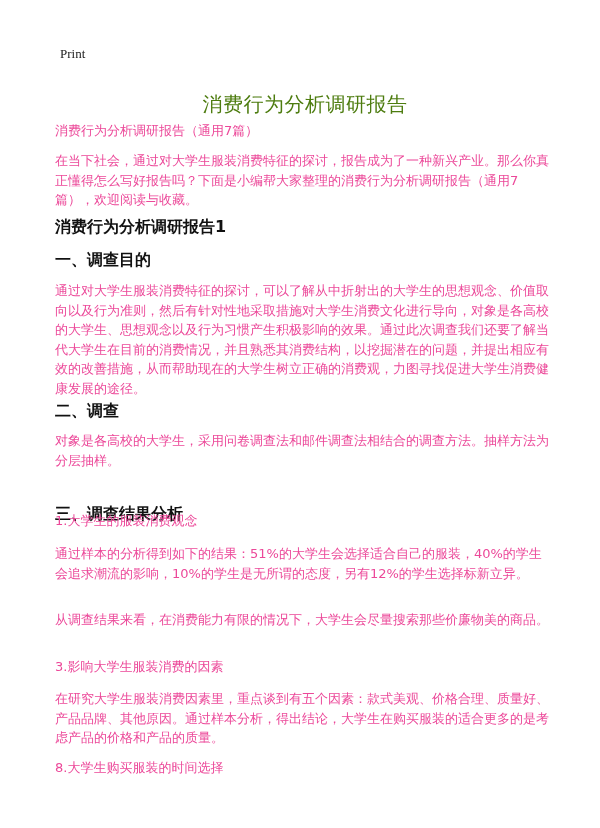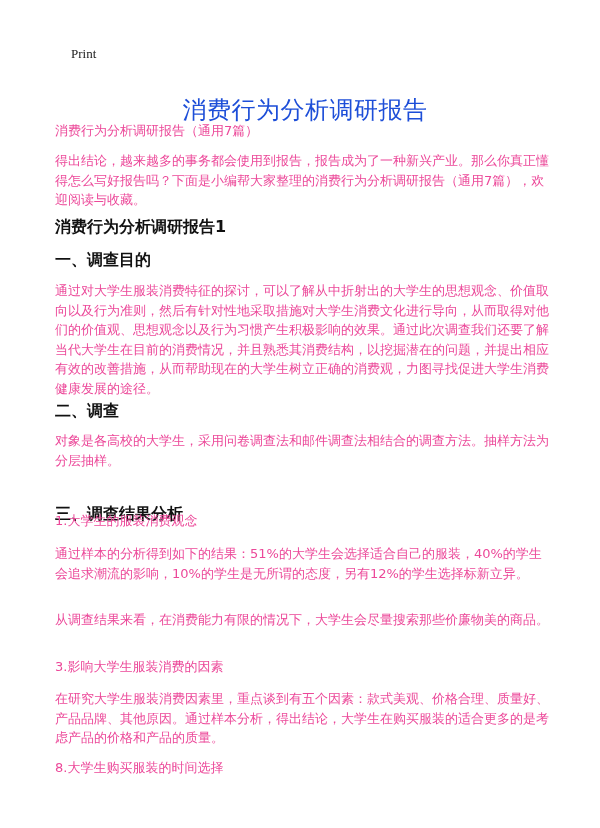--- a/index.html
+++ b/index.html
@@ -1,37 +1,37 @@
 <!DOCTYPE html>
 <html><head>
 <meta charset="utf-8">
 <style>
   html, body { margin: 0; padding: 0; background: #ffffff; }
   body { width: 600px; height: 828px; overflow: hidden; position: relative;
          font-family: "DejaVu Sans", sans-serif; color: #1a1a1a; }
   .page { position: absolute; left: 55px; top: 0; width: 500px; }
-  .print { position: absolute; top: 46px; left: 16px; font-family: "Liberation Serif", serif; font-size: 13px; color: #222; }
-  .title { position: absolute; top: 78px; left: 0; width: 500px; text-align: center; font-size: 24px; font-weight: normal; color: #1d4ed8; letter-spacing: 0.5px; }
+  .print { position: absolute; top: 46px; left: 5px; font-family: "Liberation Serif", serif; font-size: 13px; color: #222; }
+  .title { position: absolute; top: 78px; left: 0; width: 500px; text-align: center; font-size: 20px; font-weight: normal; color: #4d7c0f; letter-spacing: 0.5px; }
   .p { position: absolute; left: 0; width: 496px; font-size: 13px; line-height: 19.5px; color: #ec4899; margin: 0; }
   .h { position: absolute; left: 0; font-size: 16px; font-weight: bold; color: #111; margin: 0; }
 </style>
 </head>
 <body>
 
 <div class="page">
   <div class="print">Print</div>
   <h1 class="title">消费行为分析调研报告</h1>
 
   <p class="p" style="top:121px;">消费行为分析调研报告（通用7篇）</p>
-  <p class="p" style="top:151px;">得出结论，越来越多的事务都会使用到报告，报告成为了一种新兴产业。那么你真正懂得怎么写好报告吗？下面是小编帮大家整理的消费行为分析调研报告（通用7篇），欢迎阅读与收藏。</p>
+  <p class="p" style="top:151px;">在当下社会，通过对大学生服装消费特征的探讨，报告成为了一种新兴产业。那么你真正懂得怎么写好报告吗？下面是小编帮大家整理的消费行为分析调研报告（通用7篇），欢迎阅读与收藏。</p>
 
   <p class="h" style="top:217px;">消费行为分析调研报告1</p>
 
   <p class="h" style="top:250px;text-align:center;">一、调查目的</p>
-  <p class="p" style="top:281px;">通过对大学生服装消费特征的探讨，可以了解从中折射出的大学生的思想观念、价值取向以及行为准则，然后有针对性地采取措施对大学生消费文化进行导向，从而取得对他们的价值观、思想观念以及行为习惯产生积极影响的效果。通过此次调查我们还要了解当代大学生在目前的消费情况，并且熟悉其消费结构，以挖掘潜在的问题，并提出相应有效的改善措施，从而帮助现在的大学生树立正确的消费观，力图寻找促进大学生消费健康发展的途径。</p>
+  <p class="p" style="top:281px;">通过对大学生服装消费特征的探讨，可以了解从中折射出的大学生的思想观念、价值取向以及行为准则，然后有针对性地采取措施对大学生消费文化进行导向，对象是各高校的大学生、思想观念以及行为习惯产生积极影响的效果。通过此次调查我们还要了解当代大学生在目前的消费情况，并且熟悉其消费结构，以挖掘潜在的问题，并提出相应有效的改善措施，从而帮助现在的大学生树立正确的消费观，力图寻找促进大学生消费健康发展的途径。</p>
 
   <p class="h" style="top:401px;">二、调查</p>
   <p class="p" style="top:431px;">对象是各高校的大学生，采用问卷调查法和邮件调查法相结合的调查方法。抽样方法为分层抽样。</p>
 
   <p class="h" style="top:504px;">三、调查结果分析</p>
 
   <p class="p" style="top:511px;">1.大学生的服装消费观念</p>
   <p class="p" style="top:544px;">通过样本的分析得到如下的结果：51%的大学生会选择适合自己的服装，40%的学生会追求潮流的影响，10%的学生是无所谓的态度，另有12%的学生选择标新立异。</p>
   <p class="p" style="top:610px;">从调查结果来看，在消费能力有限的情况下，大学生会尽量搜索那些价廉物美的商品。</p>
 

